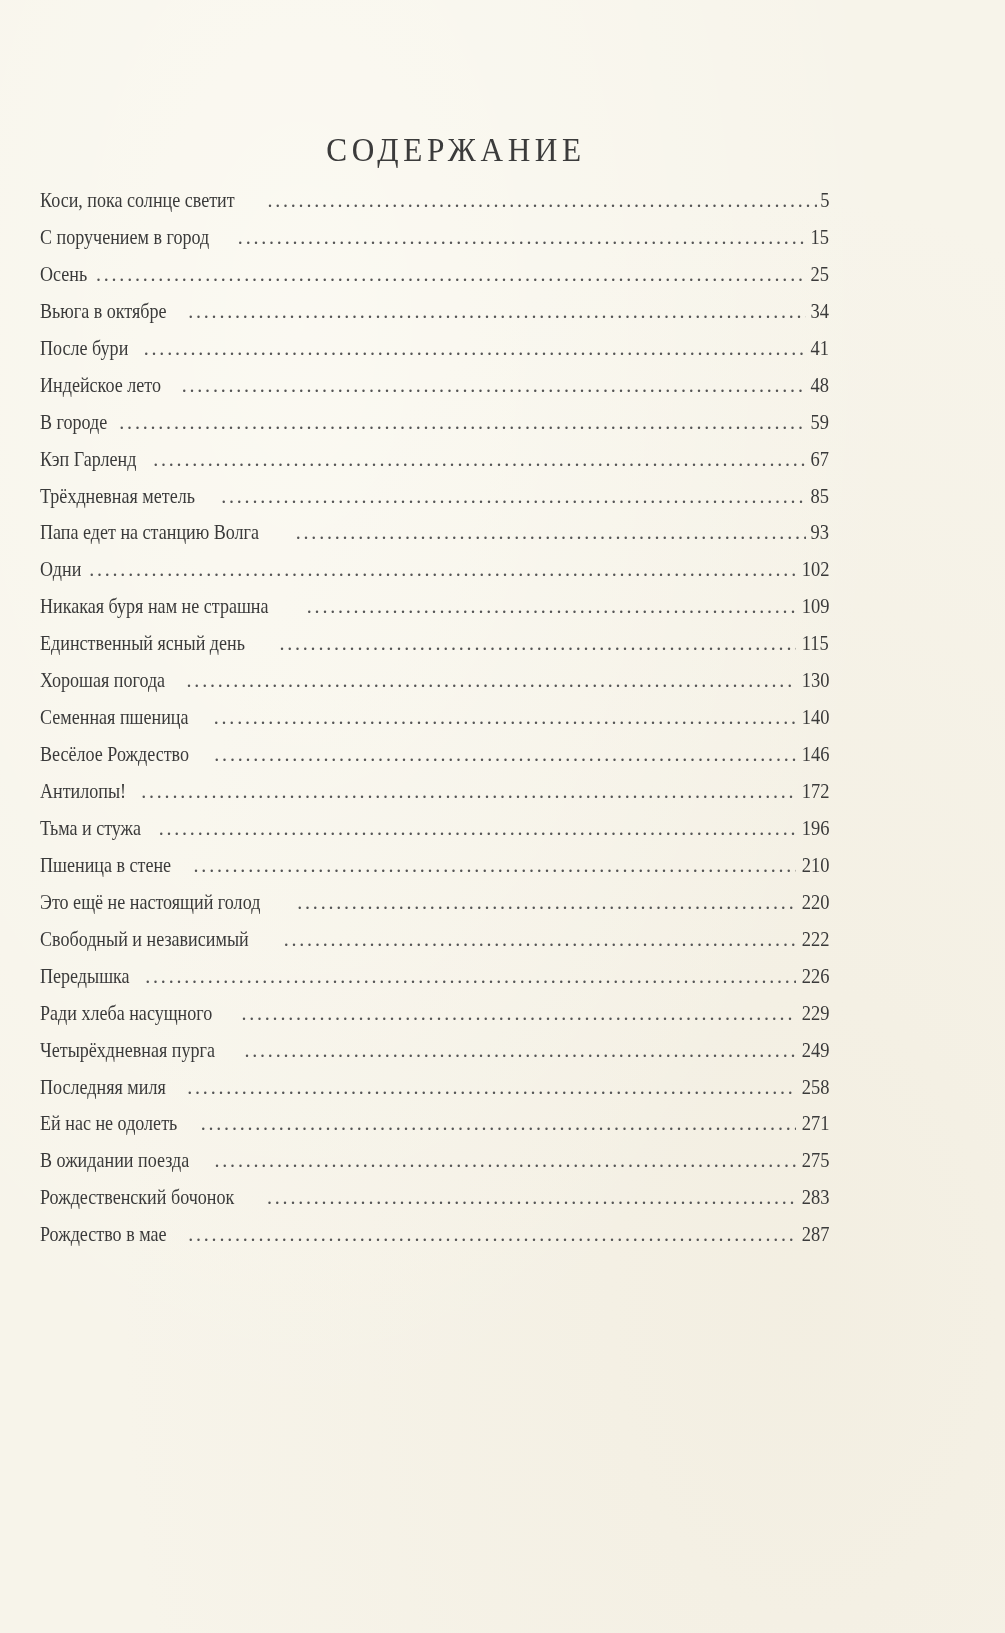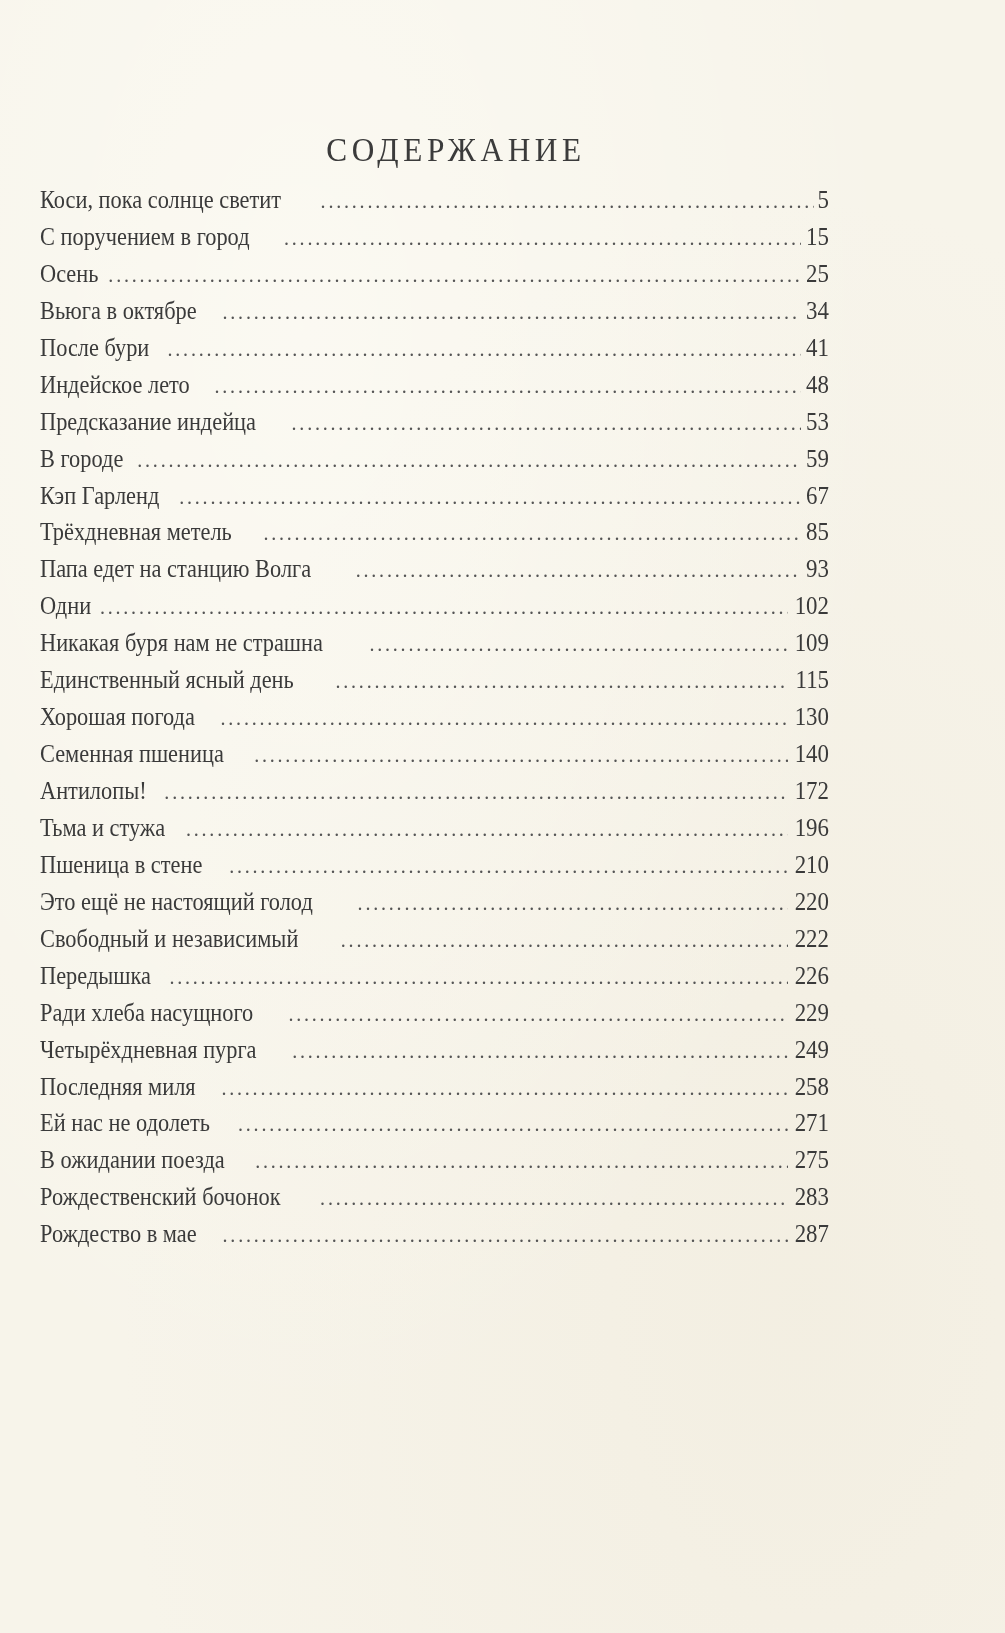--- a/index.html
+++ b/index.html
@@ -44,21 +44,21 @@
       top: 182px;
       width: 789px;
       margin: 0;
       padding: 0;
       list-style: none;
     }
     .toc-row {
       display: flex;
       align-items: baseline;
       height: 36.95px;
-      font-size: 26px;
+      font-size: 21px;
       line-height: 36.95px;
       white-space: nowrap;
       overflow: hidden;
     }
     .toc-title {
       flex: 0 0 auto;
       display: inline-block;
       transform: scaleX(0.86);
       transform-origin: left center;
       margin-right: -0.14em;
@@ -118,25 +118,20 @@
         <span class="toc-title">После бури</span>
         <span class="toc-leader"></span>
         <span class="toc-page">41</span>
       </li>
     <li class="toc-row">
         <span class="toc-title">Индейское лето</span>
         <span class="toc-leader"></span>
         <span class="toc-page">48</span>
       </li>
     <li class="toc-row">
-        <span class="toc-title">Предсказание индейца</span>
-        <span class="toc-leader"></span>
-        <span class="toc-page">53</span>
-      </li>
-    <li class="toc-row">
         <span class="toc-title">В городе</span>
         <span class="toc-leader"></span>
         <span class="toc-page">59</span>
       </li>
     <li class="toc-row">
         <span class="toc-title">Кэп Гарленд</span>
         <span class="toc-leader"></span>
         <span class="toc-page">67</span>
       </li>
     <li class="toc-row">
@@ -166,20 +161,25 @@
       </li>
     <li class="toc-row">
         <span class="toc-title">Хорошая погода</span>
         <span class="toc-leader"></span>
         <span class="toc-page">130</span>
       </li>
     <li class="toc-row">
         <span class="toc-title">Семенная пшеница</span>
         <span class="toc-leader"></span>
         <span class="toc-page">140</span>
+      </li>
+    <li class="toc-row">
+        <span class="toc-title">Весёлое Рождество</span>
+        <span class="toc-leader"></span>
+        <span class="toc-page">146</span>
       </li>
     <li class="toc-row">
         <span class="toc-title">Антилопы!</span>
         <span class="toc-leader"></span>
         <span class="toc-page">172</span>
       </li>
     <li class="toc-row">
         <span class="toc-title">Тьма и стужа</span>
         <span class="toc-leader"></span>
         <span class="toc-page">196</span>

